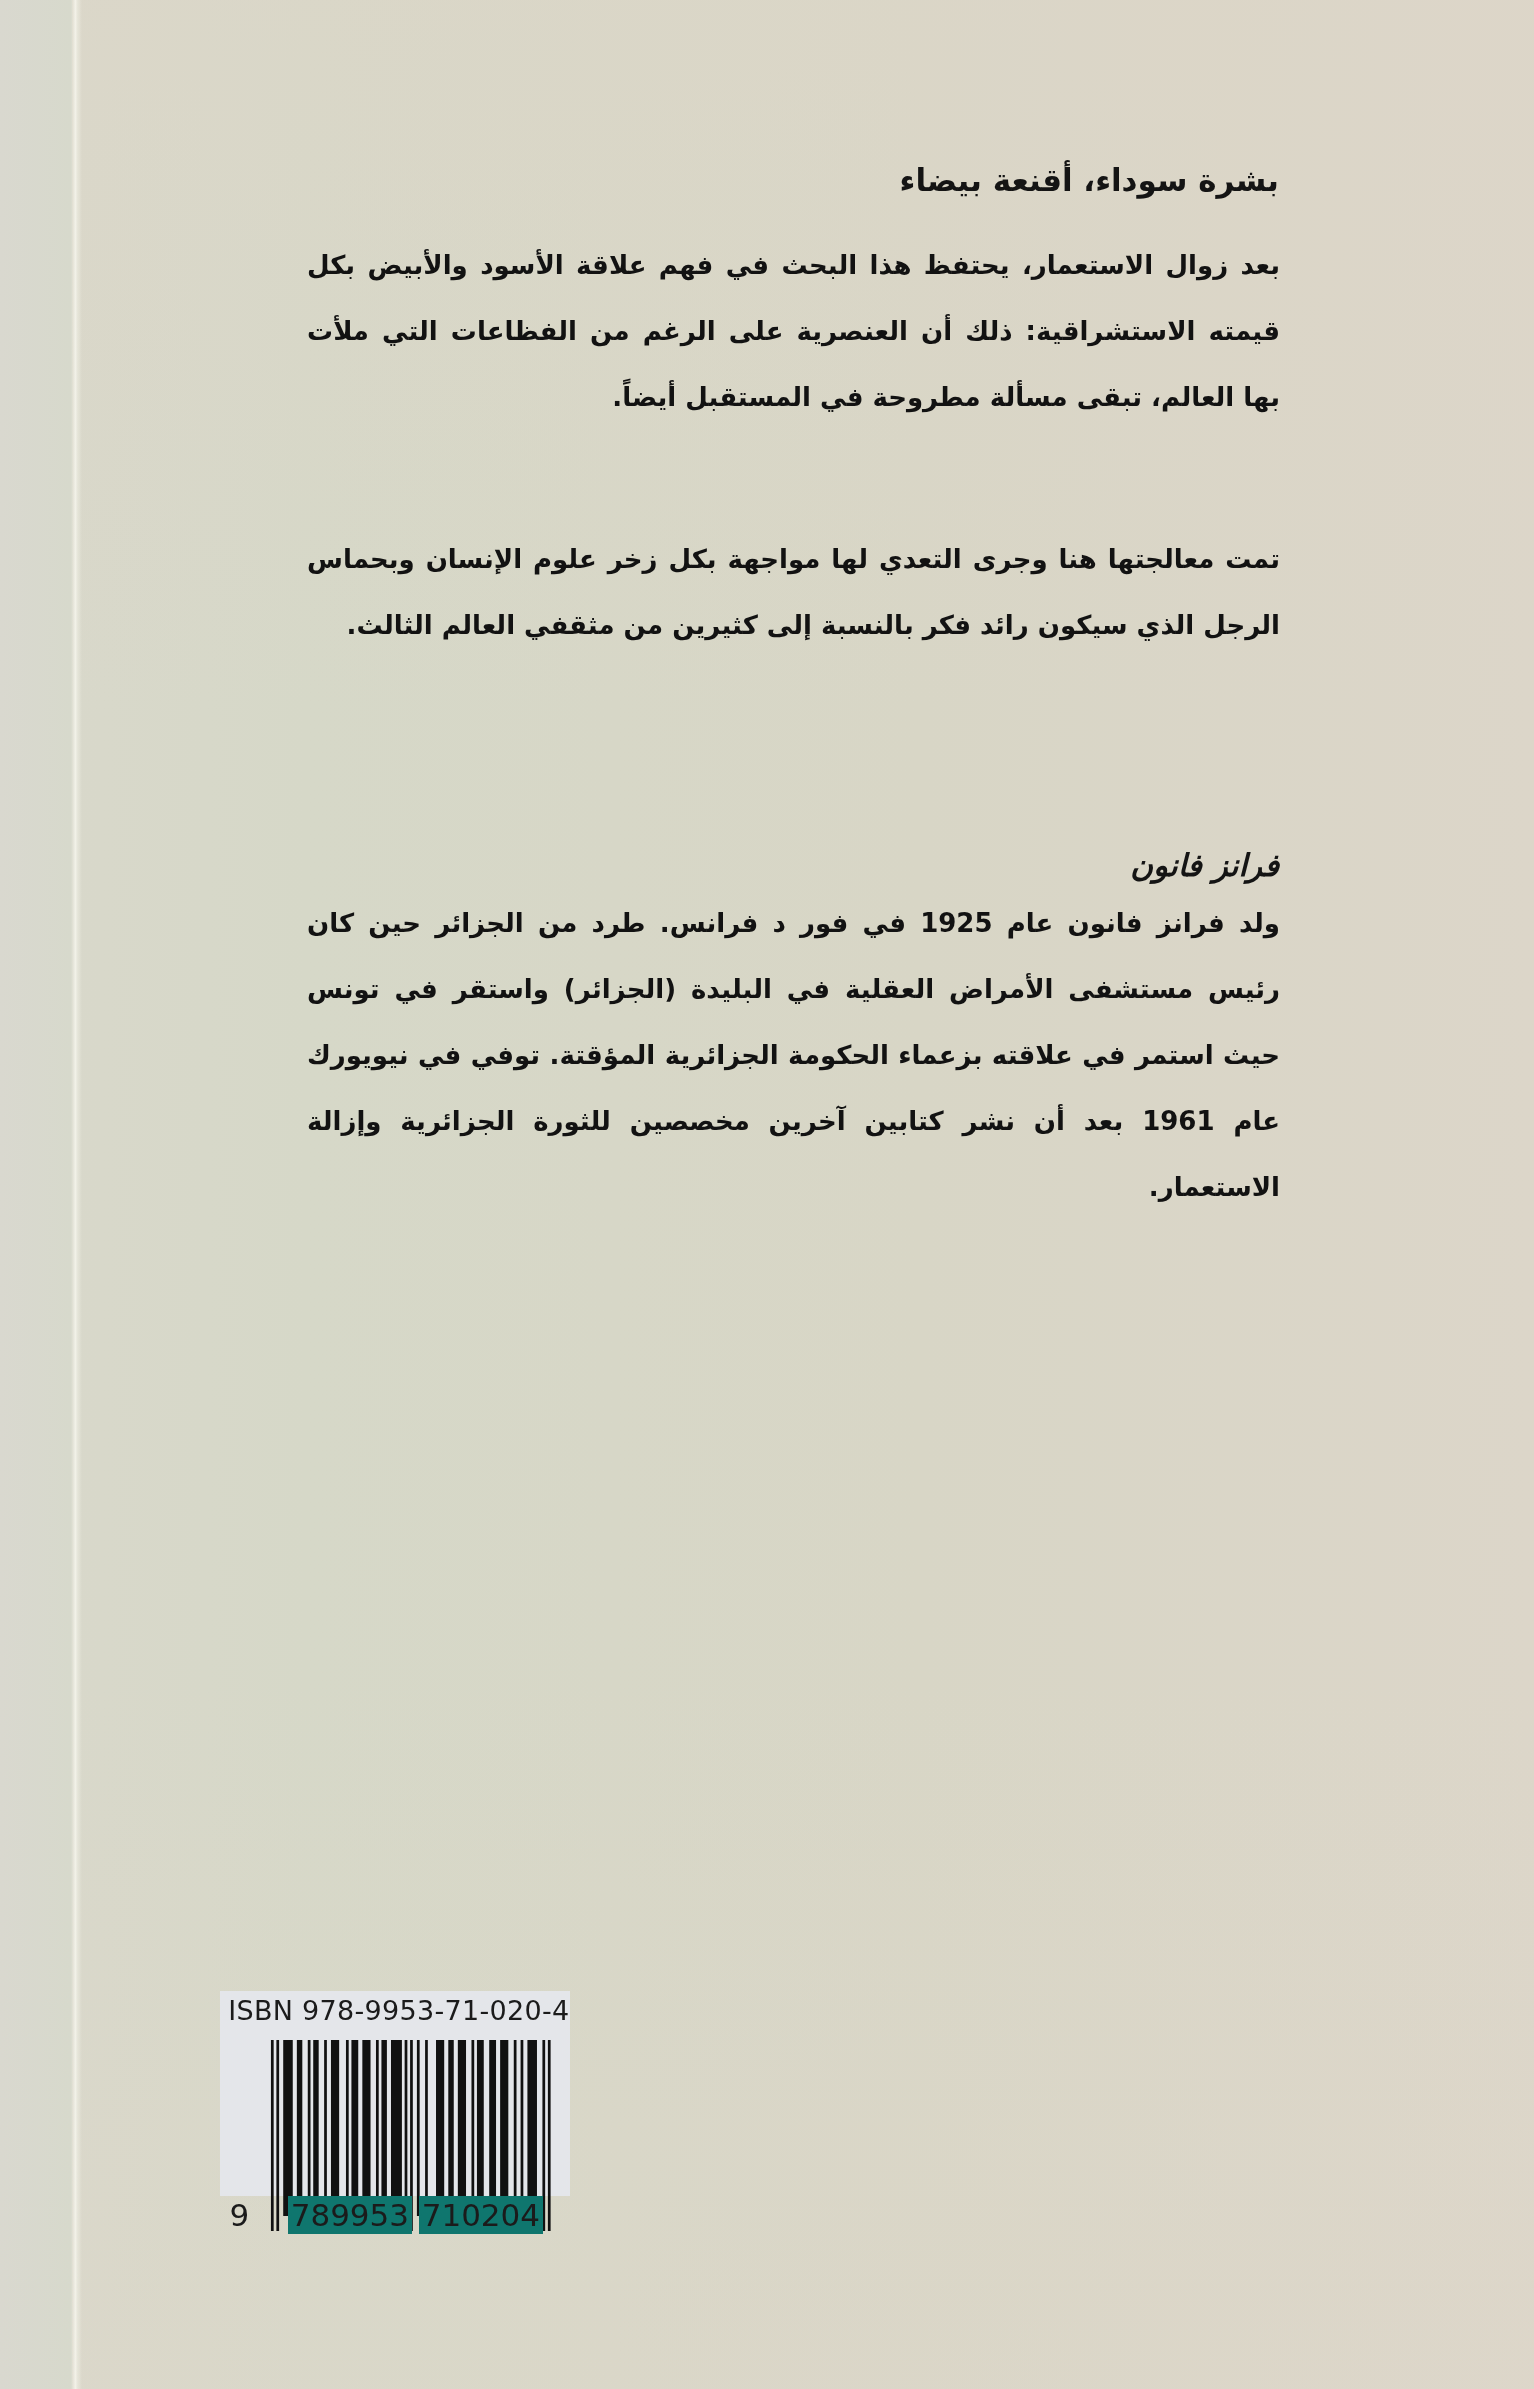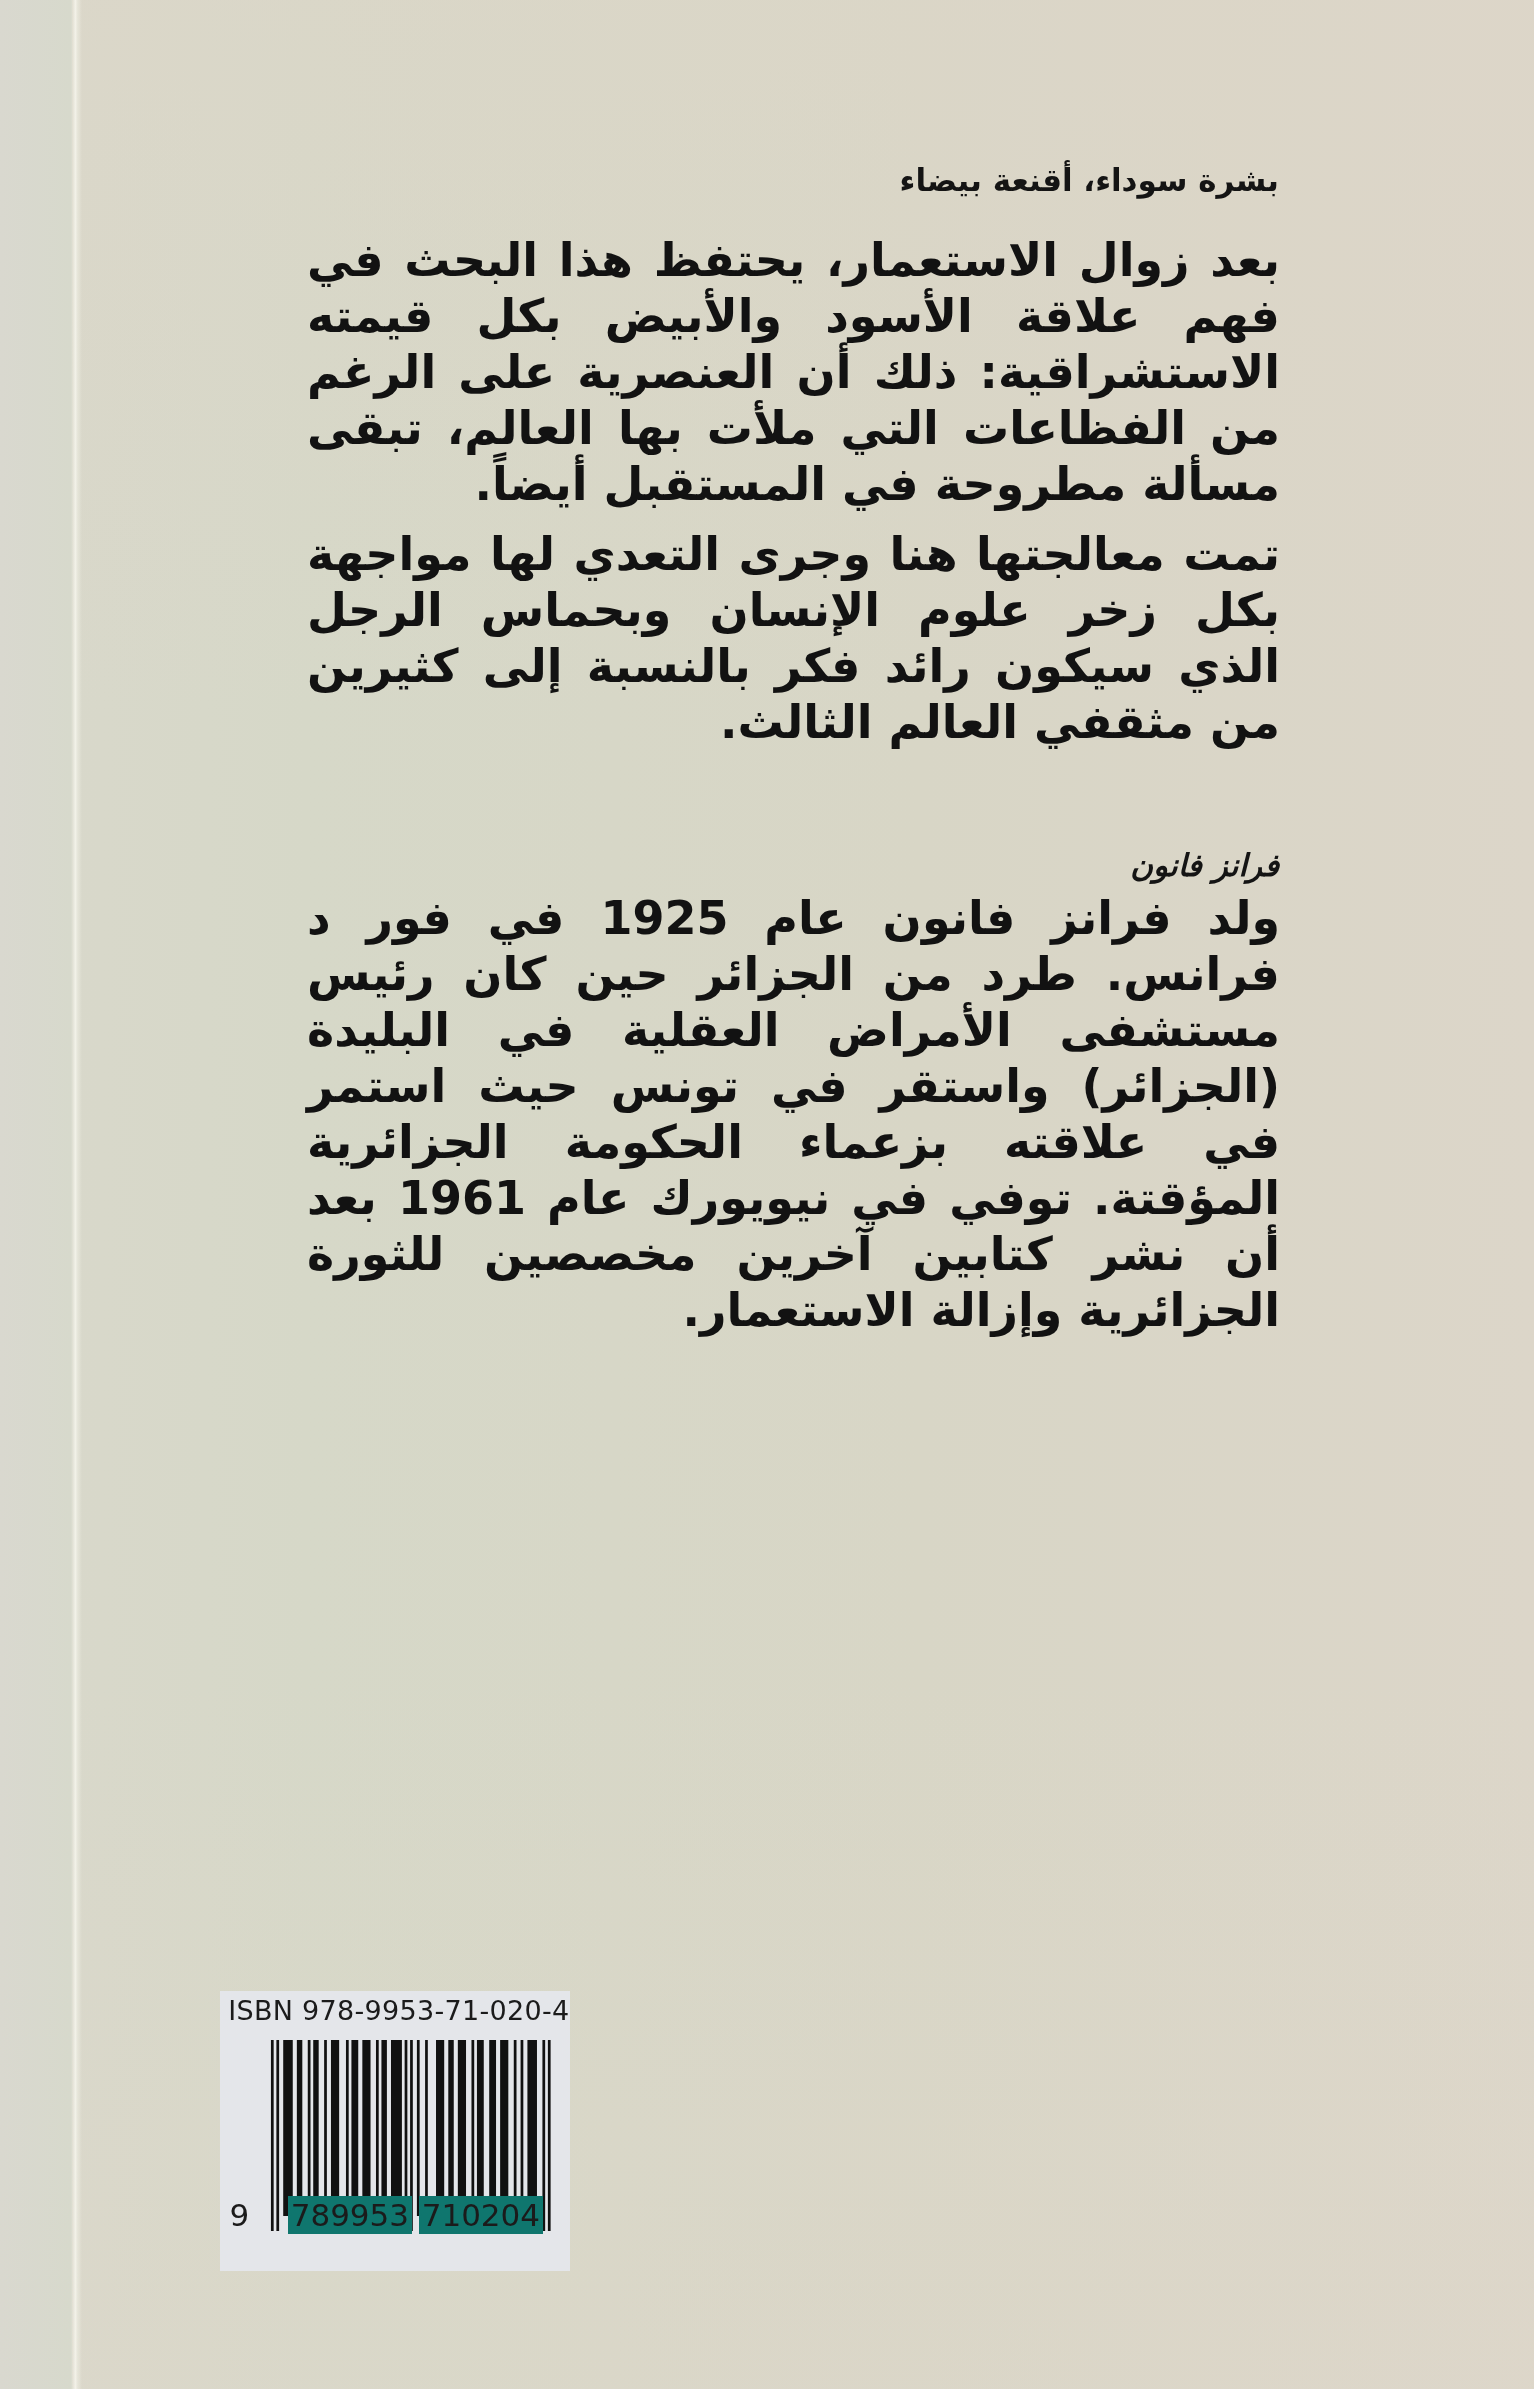--- a/index.html
+++ b/index.html
@@ -59,33 +59,33 @@
       font-family: "DejaVu Sans", sans-serif;
     }
     #title {
       top: 162px;
     }
     #author-heading {
       top: 847px;
       font-style: italic;
     }
     .para {
-      font-size: 46px;
-      line-height: 56px;
+      font-size: 26px;
+      line-height: 66px;
       margin: 0;
     }
     #p1 { top: 232px; }
     #p2 { top: 526px; }
     #p3 { top: 890px; }
     .isbn-label {
       position: absolute;
       left: 220px;
       top: 1991px;
       width: 350px;
-      height: 280px;
+      height: 205px;
       background: #e4e6ea;
     }
     .isbn-text {
       position: absolute;
       left: 8.2px;
       top: 4.1px;
       font-family: "DejaVu Sans", sans-serif;
       font-size: 27px;
       color: #1b1b1b;
       letter-spacing: 0.3px;

